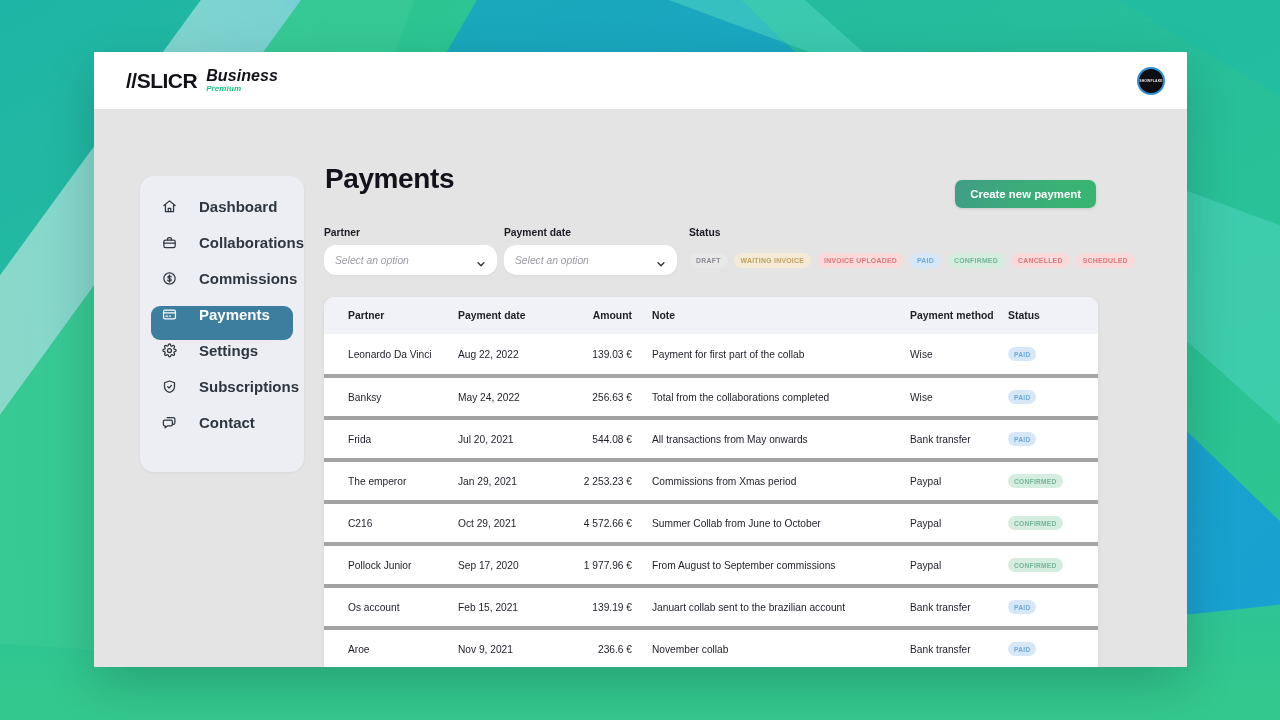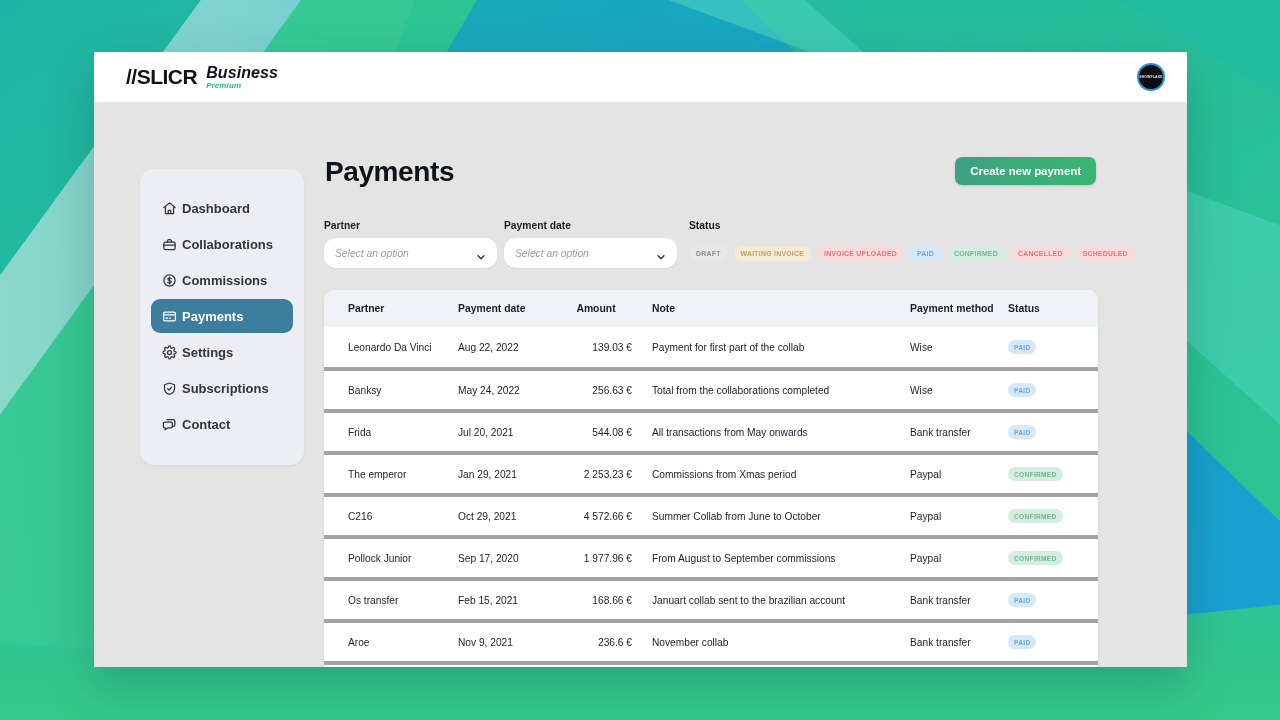--- a/index.html
+++ b/index.html
@@ -23,21 +23,21 @@
     left: 94px; top: 52px;
     width: 1093px; height: 615px;
     z-index: 2;
     overflow: hidden;
     border-radius: 1px;
     box-shadow: 0 18px 50px rgba(0,0,0,.18);
   }
 
   
   #topbar {
-    height: 50px;
+    height: 57px;
     background: #ffffff;
     display: flex; align-items: center;
     padding: 0 24px 0 32px;
     position: relative;
   }
   .logo-wrap { display: flex; align-items: center; gap: 9px; }
   .logo-mark {
     font-size: 21px; font-weight: 700; letter-spacing: -.5px;
     color: #111118; font-family: "Liberation Sans", sans-serif;
   }
@@ -75,43 +75,43 @@
   
   #sidebar-col { width: 230px; padding: 67px 0 0 46px; flex: none; }
   #sidebar {
     width: 164px;
     background: #eceef3;
     border-radius: 14px;
     padding: 22px 11px 22px 11px;
     box-shadow: 0 1px 3px rgba(30,40,60,.06);
   }
   .nav-item {
-    display: flex; align-items: center; gap: 5px;
+    display: flex; align-items: flex-start; gap: 22px;
     height: 34px; padding: 0 10px;
     border-radius: 9px;
     color: #2f3640;
-    font-size: 13px; font-weight: 700;
+    font-size: 15px; font-weight: 700;
     margin-bottom: 2px;
     cursor: pointer;
     white-space: nowrap;
   }
   .nav-item .ico { width: 16px; height: 16px; flex: none;
                    display: flex; align-items: center; justify-content: center; }
   .nav-item .ico svg { display: block; }
   .nav-item.active { background: #3d7e9f; color: #ffffff; }
 
   
   #main { flex: 1; padding: 56px 0 0 0; position: relative; min-width: 0; }
   #page-title {
     font-size: 28px; font-weight: 700; color: #12121c;
     letter-spacing: -.4px; line-height: 1;
     margin: 0 0 0 1px;
   }
   #create-btn {
-    position: absolute; right: 91px; top: 55px;
+    position: absolute; right: 91px; top: 71px;
     height: 28px; padding: 0 15px;
     border: none; border-radius: 7px;
     background: linear-gradient(100deg,#3f9e85 0%, #3cab7a 45%, #38b671 100%);
     color: #fff; font-size: 11.4px; font-weight: 700;
     font-family: "Liberation Sans", sans-serif;
     cursor: pointer; white-space: nowrap;
     box-shadow: 0 1px 3px rgba(0,0,0,.12);
   }
 
   
@@ -163,21 +163,21 @@
   tbody td {
     font-size: 10.2px; color: #1d1d28; padding: 12px 6px;
     white-space: nowrap; overflow: hidden; text-overflow: ellipsis;
   }
   .c-partner { width: 128px; padding-left: 24px !important; }
   .c-date    { width: 98px; }
   .c-amount  { width: 88px; text-align: right; }
   .c-note    { width: 266px; padding-left: 14px !important; }
   .c-method  { width: 98px; }
   .c-status  { width: 96px; }
-  th.c-amount { text-align: center; padding-left: 10px !important; }
+  th.c-amount { text-align: right; padding-left: 10px !important; }
   .badge {
     display: inline-block;
     font-size: 6.6px; font-weight: 700; letter-spacing: .3px;
     padding: 3.5px 6px; border-radius: 9px;
   }
 </style>
 </head>
 <body>
 
 <div id="bg">
@@ -411,23 +411,23 @@
               </tr>
               <tr>
                 <td class="c-partner">Pollock Junior</td>
                 <td class="c-date">Sep 17, 2020</td>
                 <td class="c-amount">1 977.96 €</td>
                 <td class="c-note">From August to September commissions</td>
                 <td class="c-method">Paypal</td>
                 <td class="c-status"><span class="badge" style="background: rgb(212, 237, 223); color: rgb(116, 181, 152);">CONFIRMED</span></td>
               </tr>
               <tr>
-                <td class="c-partner">Os transfer</td>
+                <td class="c-partner">Os account</td>
                 <td class="c-date">Feb 15, 2021</td>
-                <td class="c-amount">168.66 €</td>
+                <td class="c-amount">139.19 €</td>
                 <td class="c-note">Januart collab sent to the brazilian account</td>
                 <td class="c-method">Bank transfer</td>
                 <td class="c-status"><span class="badge" style="background: rgb(214, 232, 247); color: rgb(111, 168, 212);">PAID</span></td>
               </tr>
               <tr>
                 <td class="c-partner">Aroe</td>
                 <td class="c-date">Nov 9, 2021</td>
                 <td class="c-amount">236.6 €</td>
                 <td class="c-note">November collab</td>
                 <td class="c-method">Bank transfer</td>

